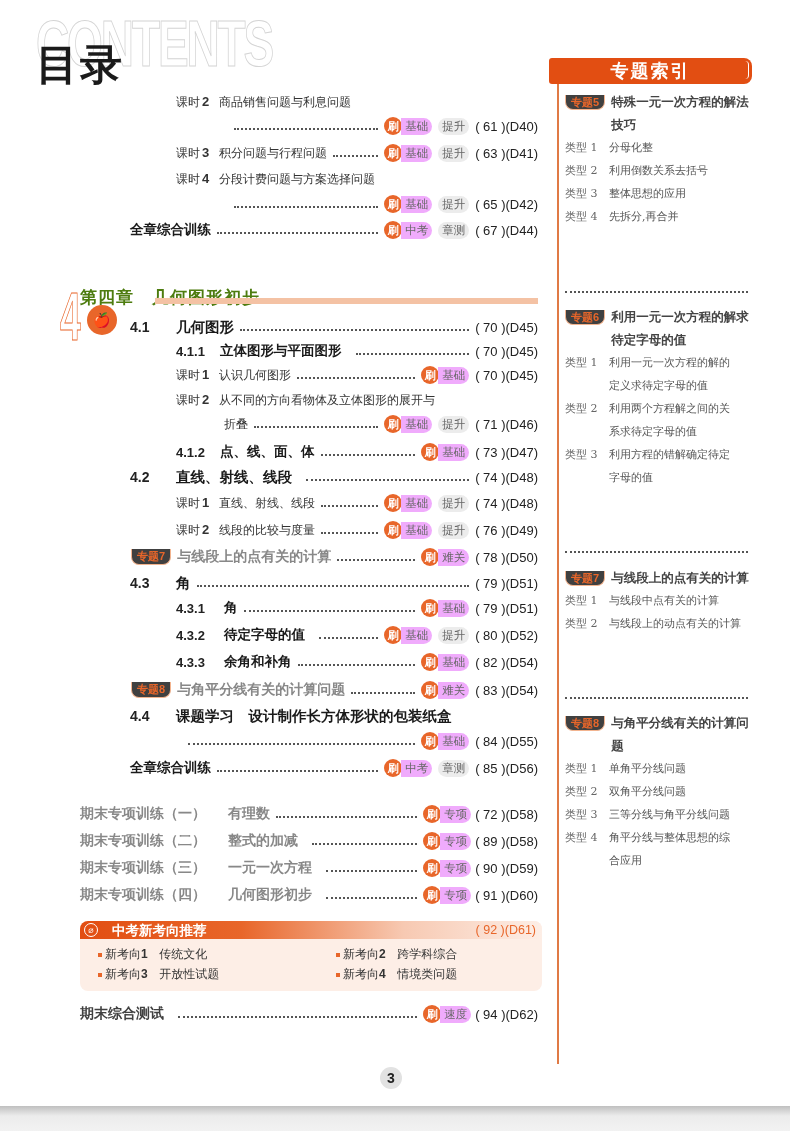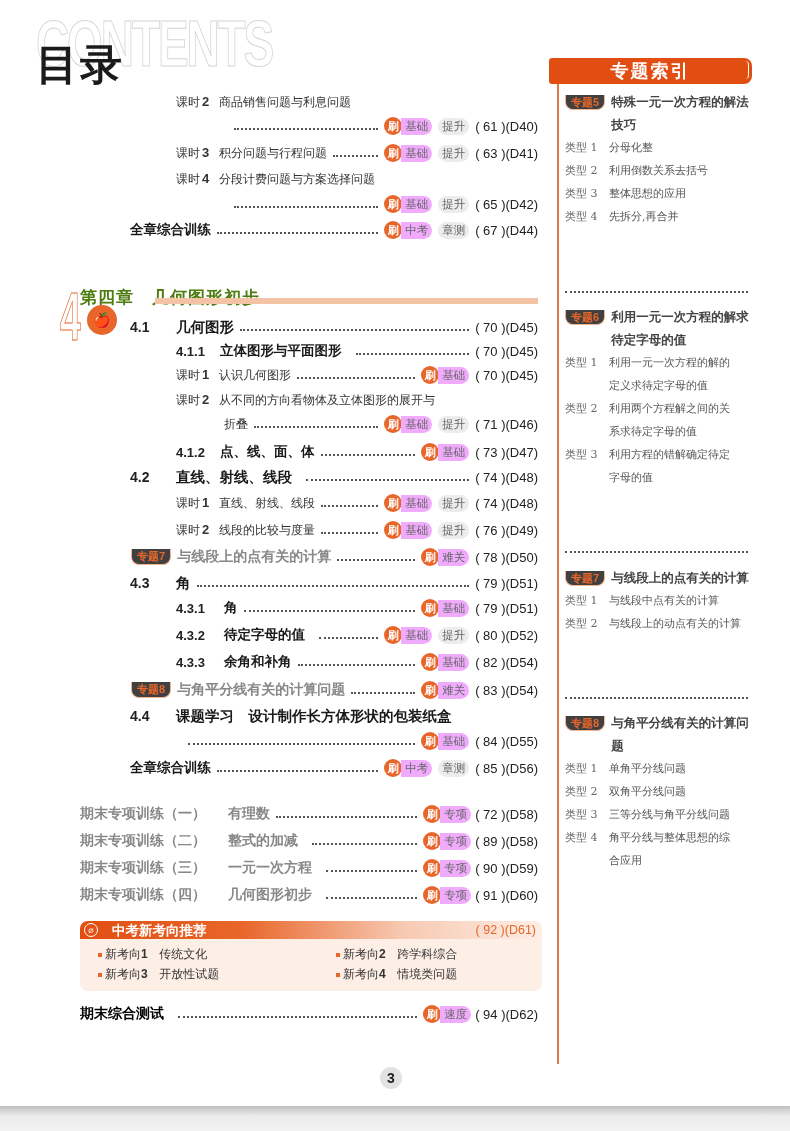--- a/index.html
+++ b/index.html
@@ -350,21 +350,21 @@
       <span class="rec-title">中考新考向推荐</span>
       <span class="rec-pg">( 92 )(D61)</span>
     </div>
     <div class="rec-item" style="left:18px; top:25px;"><span class="sq"></span><span>新考向</span><span class="n">1</span>&nbsp;&nbsp;&nbsp;<span>传统文化</span></div>
     <div class="rec-item" style="left:256px; top:25px;"><span class="sq"></span><span>新考向</span><span class="n">2</span>&nbsp;&nbsp;&nbsp;<span>跨学科综合</span></div>
     <div class="rec-item" style="left:18px; top:45px;"><span class="sq"></span><span>新考向</span><span class="n">3</span>&nbsp;&nbsp;&nbsp;<span>开放性试题</span></div>
     <div class="rec-item" style="left:256px; top:45px;"><span class="sq"></span><span>新考向</span><span class="n">4</span>&nbsp;&nbsp;&nbsp;<span>情境类问题</span></div>
   </div>
 
   <div class="row" style="left:80px; top:1004px; width:458px;">
-    <span style="font-weight:bold; font-size:14px; color:#000000;">期末综合测试</span>
+    <span style="font-weight:bold; font-size:14px; color:#404040;">期末综合测试</span>
     <span class="lead" style="margin-left:14px;"></span>
     <span class="badge">
         <span class="shua">刷</span>
         <span class="tag">速度</span>
       </span>
     <span class="pg" style="margin-left:4px;">( 94 )</span>
     <span class="pg">(D62)</span>
   </div>
 
   <div class="side-line"></div>

